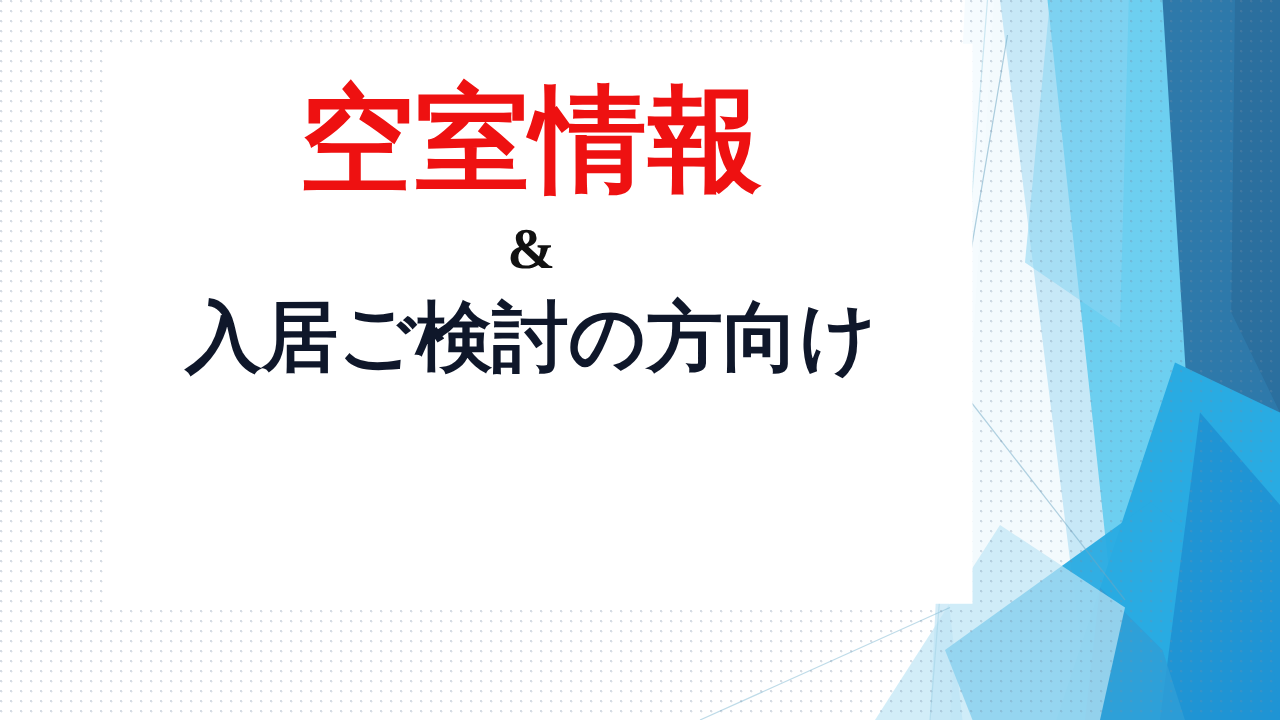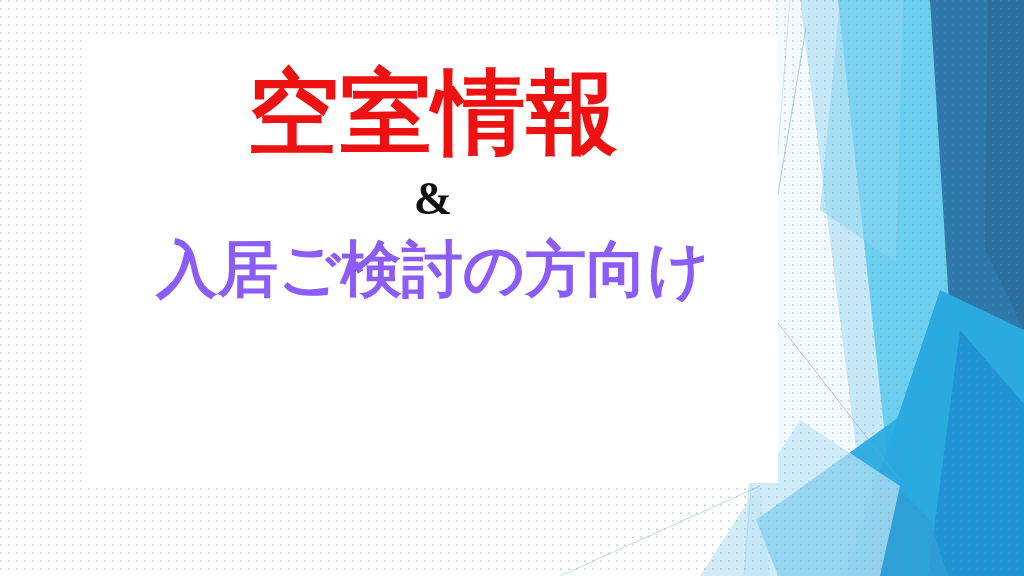--- a/index.html
+++ b/index.html
@@ -46,21 +46,21 @@
     width: 690px;
     height: 448px;
     background: #ffffff;
     z-index: 4;
   }
 
   
 
   .text-stack {
     position: absolute;
-    left: 88px;
+    left: 80px;
     top: 35px;
     width: 690px;
     height: 448px;
     z-index: 6;
     display: flex;
     flex-direction: column;
     align-items: center;
     justify-content: flex-start;
     text-align: center;
   }
@@ -132,18 +132,18 @@
   <div class="dot-texture"></div>
 
   <div class="content-card"></div>
 
   <div class="text-stack">
 
     <div class="title-main" style="color:#ee1111;">空室情報</div>
 
     <div class="amp">&amp;</div>
 
-    <div class="subtitle-line first" style="color:#8b5cf6;">入居ご検討の方向け</div>
+    <div class="subtitle-line first" style="color:#0f172a;">入居ご検討の方向け</div>
 
 
   </div>
 
 </div>
 
 </body></html>

